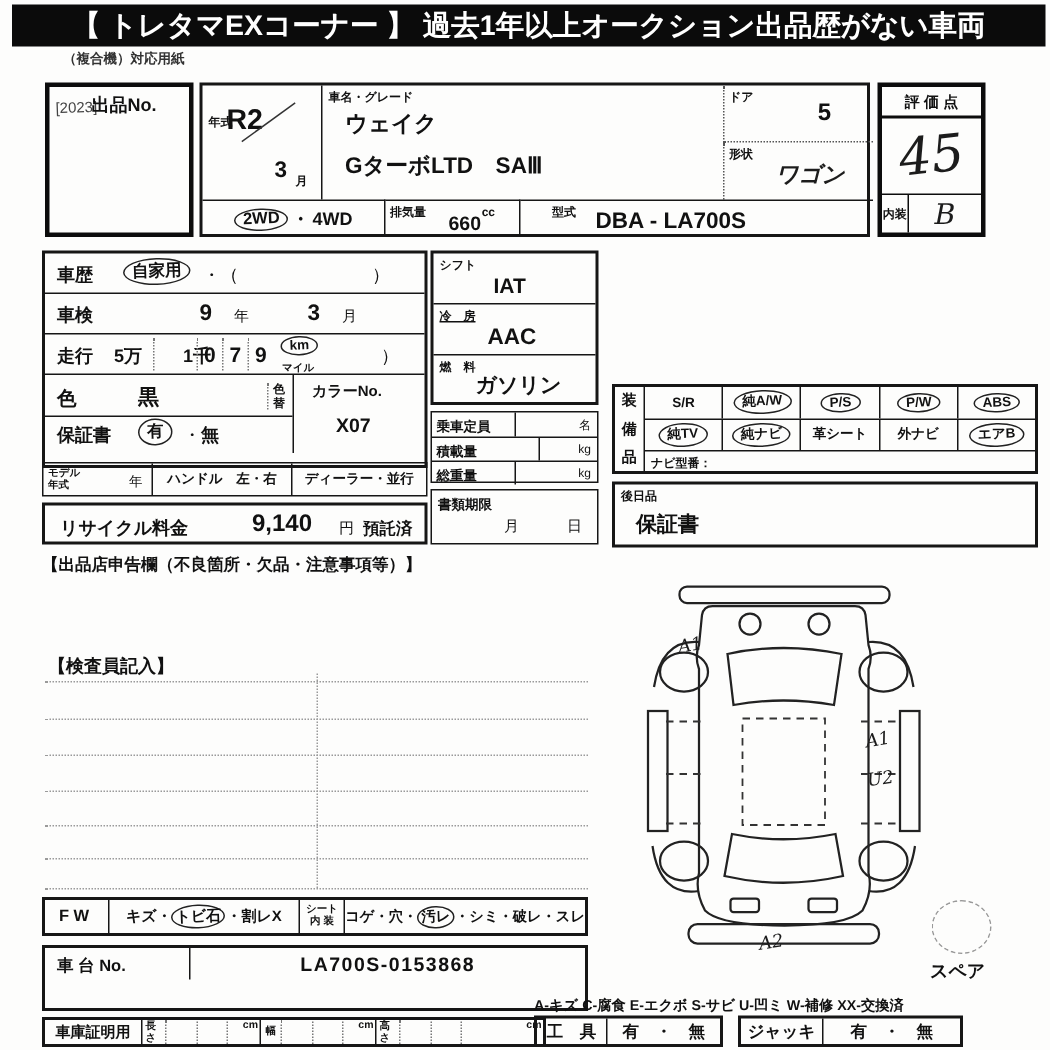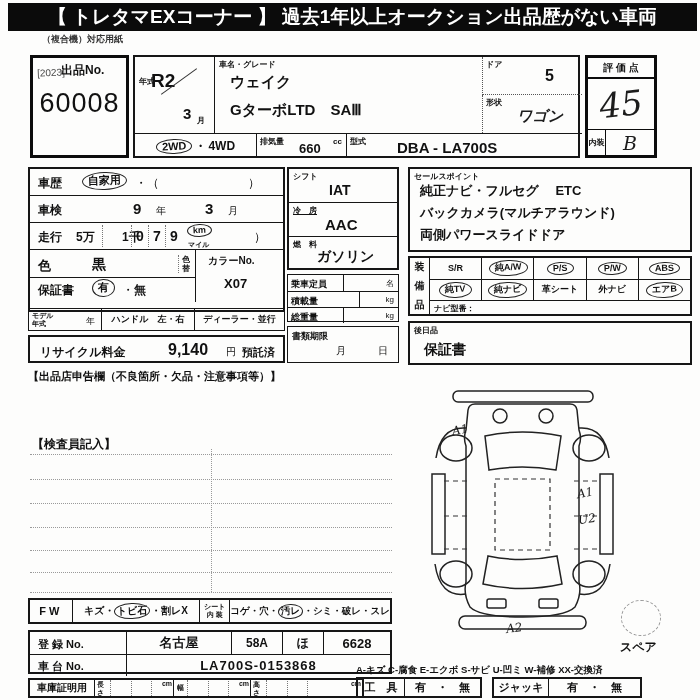--- a/index.html
+++ b/index.html
@@ -22,21 +22,20 @@
 <body>
 
 <div id="page">
 
   <div class="abs ctr" style="left:8px;top:3px;width:689px;height:28px;background:#0b0b0b;color:#fff;font-size:19px;font-weight:bold;">【 トレタマEXコーナー 】 過去1年以上オークション出品歴がない車両</div>
   <div class="abs bold" style="left:42px;top:33px;font-size:9px;color:#333;">（複合機）対応用紙</div>
 
   <div class="abs b3" style="left:30px;top:55px;width:99px;height:103px;">
     <div class="abs" style="left:4px;top:9px;font-size:10px;color:#444;transform:rotate(-2deg);">[2023]</div>
     <div class="abs bold" style="left:28px;top:4px;font-size:12px;">出品No.</div>
-    <div class="abs" style="left:0;top:30px;width:100%;text-align:center;font-size:27px;letter-spacing:1px;">60008</div>
   </div>
 
   <div class="abs b2" style="left:133px;top:55px;width:447px;height:103px;">
 
     <div class="abs" style="left:0;top:0;width:80px;height:76px;border-right:1px solid #161616;">
       <span class="abs lbl" style="left:4px;top:2px;margin-top:17px;">年式</span>
       <span class="abs bold" style="left:16px;top:13px;font-size:19px;">R2</span>
       <span class="abs" style="left:22px;top:24px;width:44px;border-top:1px solid #333;transform:rotate(-36deg);"></span>
       <span class="abs bold" style="left:48px;top:48px;font-size:15px;">3</span>
       <span class="abs lbl" style="left:62px;top:58px;">月</span>
@@ -59,24 +58,24 @@
     </div>
 
     <div class="abs" style="left:0;top:76px;width:122px;height:25px;border-top:1px solid #161616;border-right:1px solid #161616;font-size:12px;font-weight:bold;display:flex;align-items:center;justify-content:center;gap:2px;">
       <span class="circ" style="font-size:11px;">2WD</span>
         <span>・</span>
         <span>4WD</span>
     </div>
     <div class="abs" style="left:122px;top:76px;width:90px;height:25px;border-top:1px solid #161616;border-right:1px solid #161616;">
       <span class="abs lbl" style="left:3px;top:2px;">排気量</span>
       <span class="abs bold" style="left:42px;top:7px;font-size:13px;">660</span>
-      <span class="abs lbl" style="right:4px;top:3px;">cc</span>
+      <span class="abs lbl" style="right:16px;top:3px;">cc</span>
     </div>
     <div class="abs" style="left:212px;top:76px;width:235px;height:25px;border-top:1px solid #161616;">
-      <span class="abs lbl" style="left:3px;top:2px;">型式</span>
+      <span class="abs lbl" style="left:21px;top:2px;">型式</span>
       <span class="abs bold" style="left:50px;top:5px;font-size:15px;">DBA - LA700S</span>
     </div>
   </div>
 
   <div class="abs b3" style="left:585px;top:55px;width:72px;height:103px;">
     <div class="ctr" style="height:19px;border-bottom:2px solid #0c0c0c;font-size:10px;font-weight:bold;">評 価 点</div>
     <div class="ctr hw" style="height:50px;font-size:34px;transform:rotate(-6deg);">45</div>
     <div class="abs" style="left:0;bottom:0;width:100%;height:26px;border-top:1.5px solid #0c0c0c;display:flex;">
       <div class="stack ctr" style="width:17px;border-right:1.5px solid #0c0c0c;font-size:8px;line-height:9px;text-align:center;">内装</div>
       <div class="ctr hw" style="flex:1;font-size:19px;">B</div>
@@ -180,26 +179,20 @@
       <div style="flex:1;text-align:right;padding:3px 4px 0 0;font-size:8px;">kg</div>
     </div>
   </div>
 
   <div class="abs b1" style="left:287px;top:326px;width:112px;height:37px;">
     <span class="abs lbl" style="left:4px;top:3px;font-size:9px;">書類期限</span>
     <span class="abs" style="left:48px;bottom:4px;font-size:10px;">月</span>
     <span class="abs" style="left:90px;bottom:4px;font-size:10px;">日</span>
   </div>
 
-  <div class="abs b2" style="left:408px;top:167px;width:284px;height:85px;">
-    <span class="abs lbl" style="left:4px;top:2px;">セールスポイント</span>
-    <div class="abs bold" style="left:10px;top:13px;font-size:13px;">純正ナビ・フルセグ　 ETC</div>
-    <div class="abs bold" style="left:10px;top:35px;font-size:13px;">バックカメラ(マルチアラウンド)</div>
-    <div class="abs bold" style="left:10px;top:57px;font-size:13px;">両側パワースライドドア</div>
-  </div>
 
   <div class="abs b2" style="left:408px;top:256px;width:284px;height:60px;display:flex;">
     <div style="width:19px;border-right:1px solid #161616;display:flex;flex-direction:column;align-items:center;justify-content:space-around;font-size:10px;font-weight:bold;">
       <span>装</span>
         <span>備</span>
         <span>品</span>
     </div>
     <div style="flex:1;display:flex;flex-direction:column;">
       <div style="display:flex;height:21px;border-bottom:1px solid #161616;">
         <div class="ctr" style="flex:1;border-right:1px solid #161616;">
@@ -306,27 +299,20 @@
         <span>内 装</span>
     </div>
     <div class="ctr" style="flex:1;font-size:9.5px;font-weight:bold;white-space:nowrap;">
       <span>コゲ・穴・</span>
         <span class="circ" style="padding:0 2px;">汚レ</span>
         <span>・シミ・破レ・スレ</span>
     </div>
   </div>
 
   <div class="abs b2" style="left:28px;top:630px;width:364px;height:44px;">
-    <div style="display:flex;height:22px;border-bottom:1px solid #161616;">
-      <div class="bold" style="width:88px;border-right:1px solid #161616;padding:5px 0 0 8px;font-size:11px;">登 録 No.</div>
-      <div class="ctr bold" style="width:104px;border-right:1px solid #161616;font-size:13px;">名古屋</div>
-      <div class="ctr bold" style="width:50px;border-right:1px solid #161616;font-size:12px;">58A</div>
-      <div class="ctr bold" style="width:40px;border-right:1px solid #161616;font-size:12px;">ほ</div>
-      <div class="ctr bold" style="flex:1;font-size:13px;">6628</div>
-    </div>
     <div style="display:flex;height:21px;">
       <div class="bold" style="width:88px;border-right:1px solid #161616;padding:4px 0 0 8px;font-size:11px;">車 台 No.</div>
       <div class="ctr bold" style="flex:1;font-size:13px;letter-spacing:1px;">LA700S-0153868</div>
     </div>
   </div>
 
   <div class="abs b2" style="left:28px;top:678px;width:336px;height:20px;display:flex;">
     <div class="ctr bold" style="width:64px;border-right:1px solid #161616;font-size:10px;">車庫証明用</div>
     <div class="stack" style="width:13px;border-right:1px dotted #777;padding:1px 0 0 2px;">長さ</div>
     <div style="width:62px;border-right:1px solid #161616;position:relative;">

